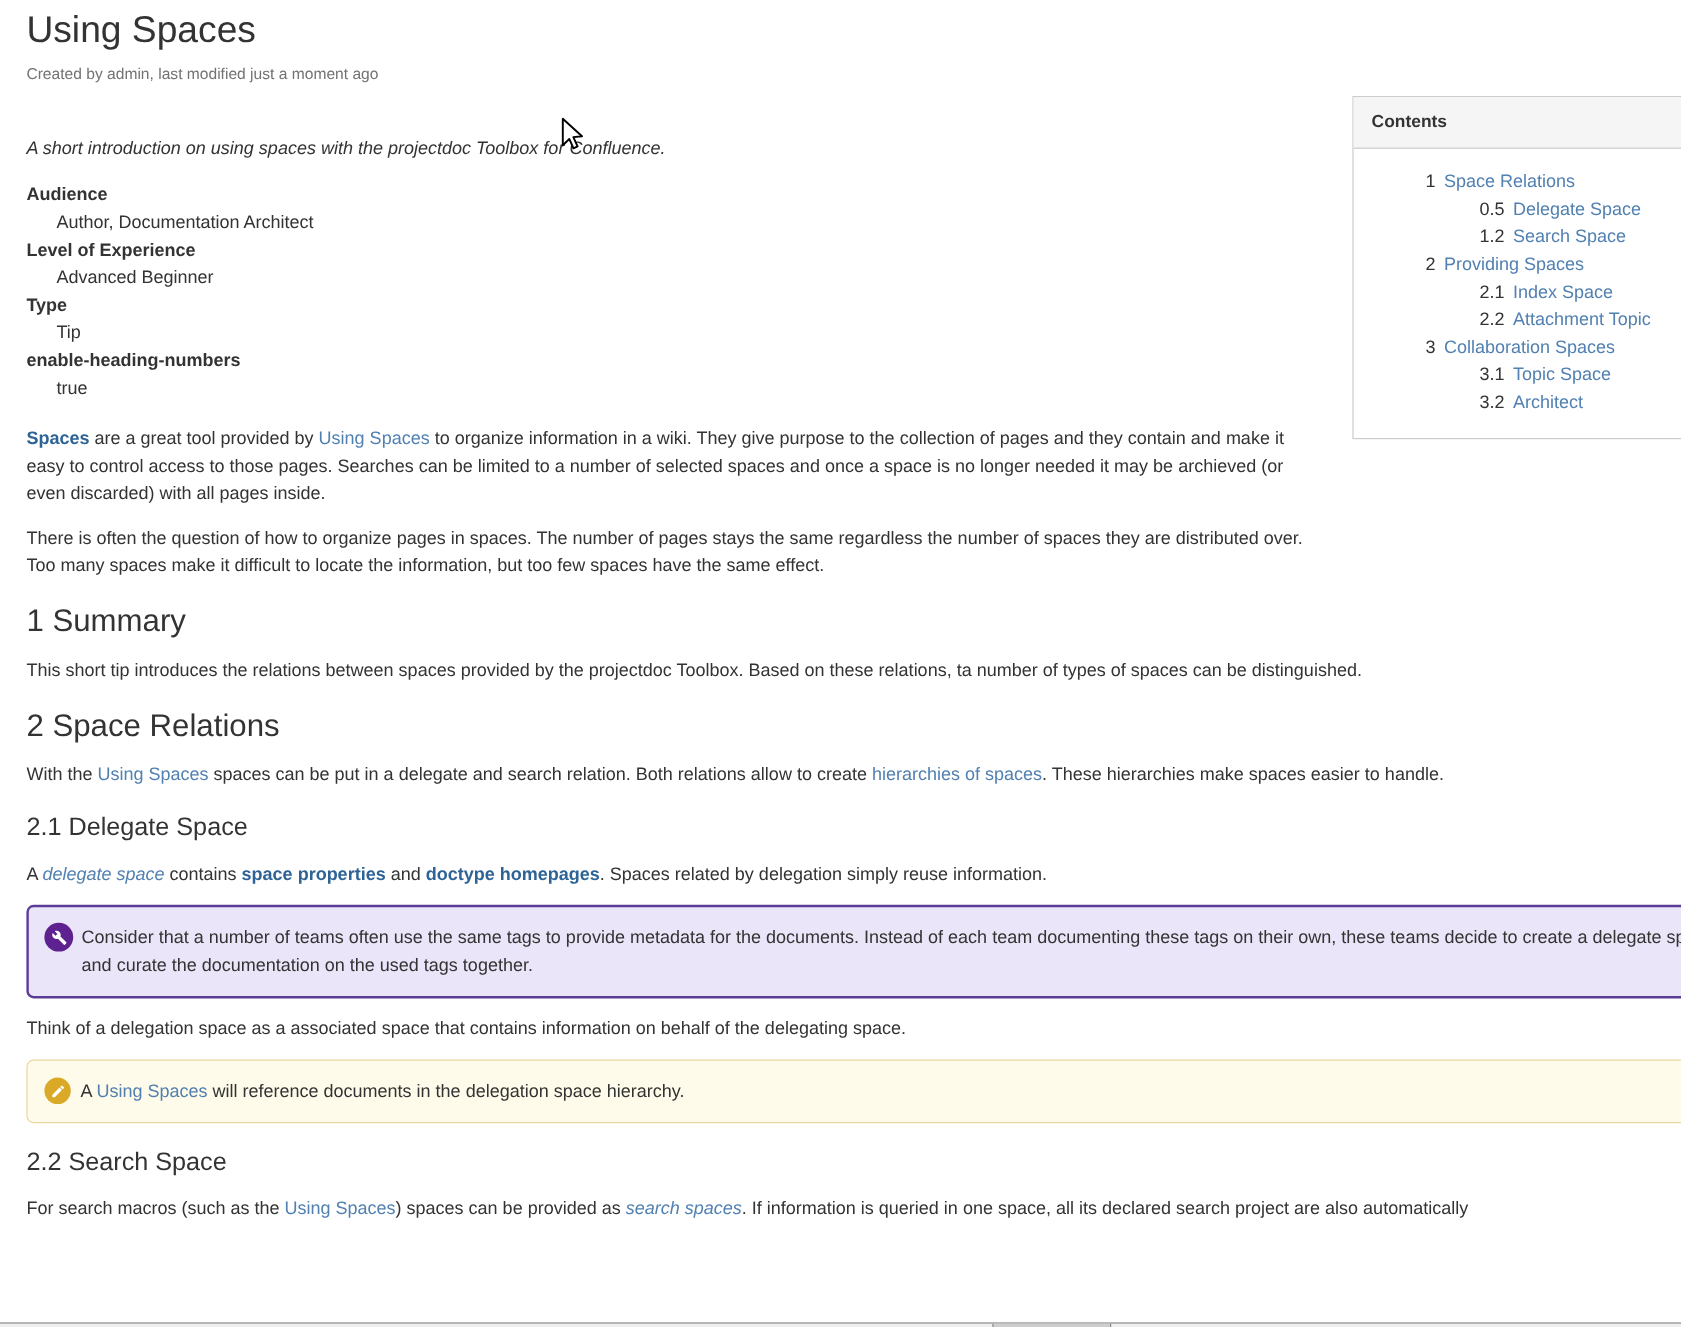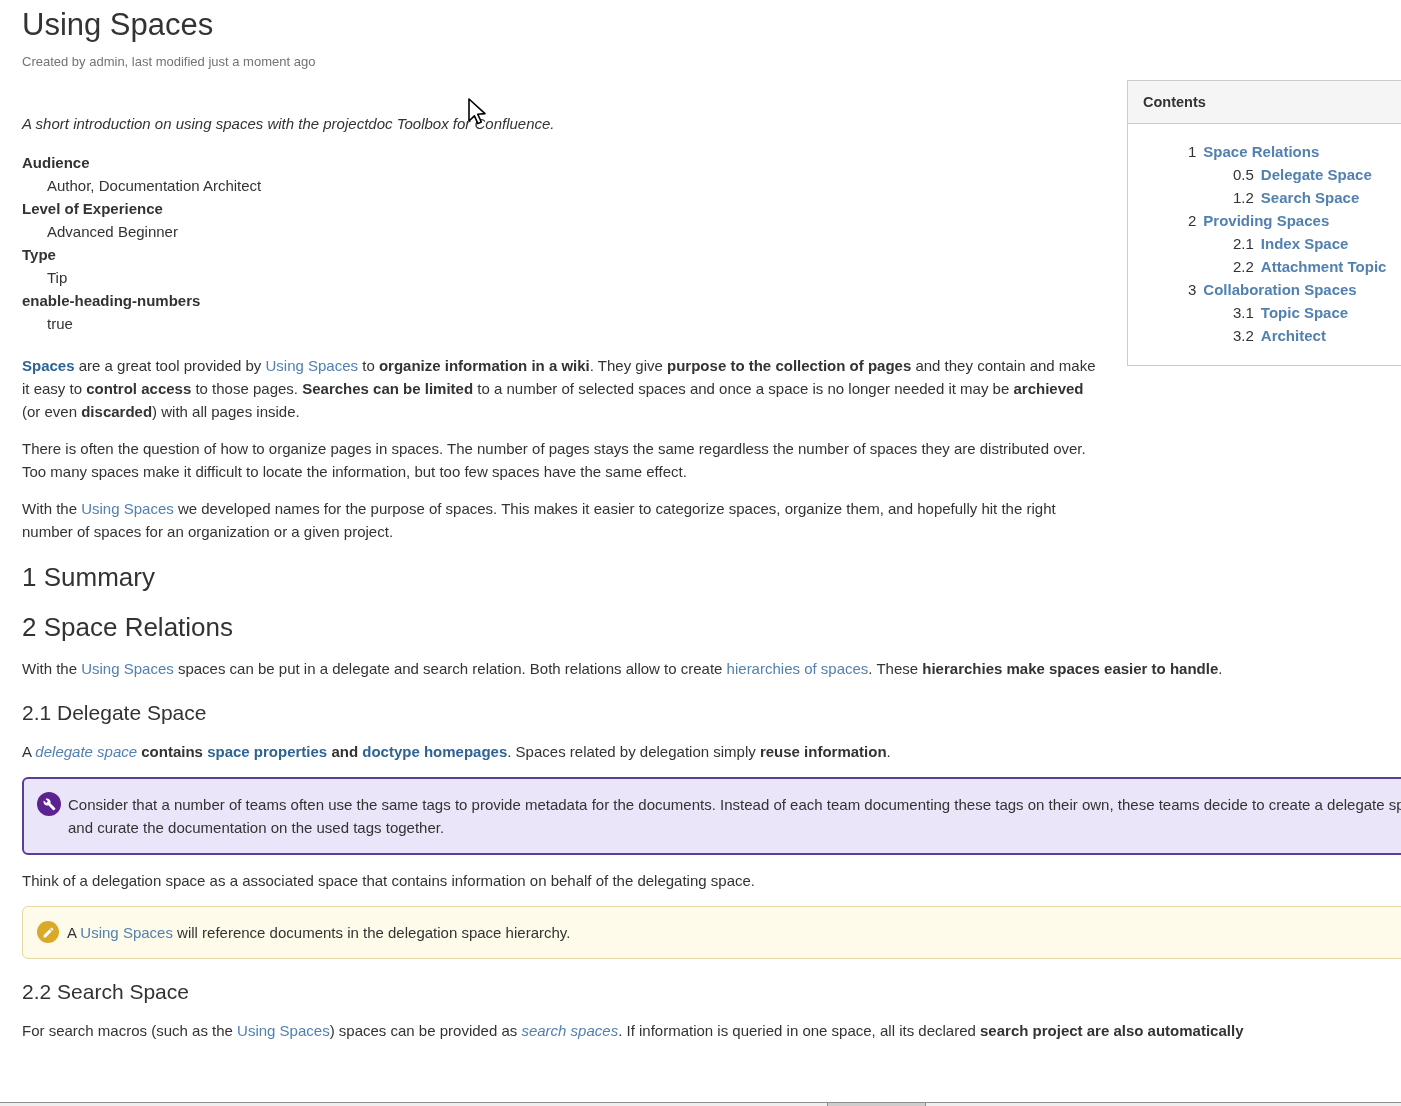--- a/index.html
+++ b/index.html
@@ -21,37 +21,37 @@
   }
   .contents-header {
     background: #f5f5f5; border-bottom: 1px solid #cccccc;
     padding: 13px 15px; font-weight: bold; font-size: 14.5px; color: #333;
   }
   .contents-body { padding: 16px 8px 18px 8px; }
   .toc-item { line-height: 23px; white-space: nowrap; }
   .toc-item.lvl1 { padding-left: 52px; }
   .toc-item.lvl2 { padding-left: 97px; }
   .toc-num { color: #333; margin-right: 7px; }
-  .toc-link { color: #5180b1; text-decoration: none; font-weight: bold; }
+  .toc-link { color: #5180b1; text-decoration: none; }
 
   .intro { font-style: italic; font-size: 15px; margin: 42px 0 0 0; line-height: 23px; }
 
   dl.metadata { margin: 16px 0 0 0; font-size: 15px; line-height: 23px; }
   dl.metadata dt { font-weight: bold; }
   dl.metadata dd { margin: 0 0 0 25px; }
 
   .body-p { font-size: 15px; line-height: 23px; margin: 14px 0; }
   .wrap-narrow { max-width: 1085px; }
   .wrap-mid { max-width: 1130px; }
   .nowrap { white-space: nowrap; }
 
   h2.h-big { font-size: 26px; font-weight: 400; color: #333; margin: 18px 0 12px 0; line-height: 32px; }
   h3.h-med { font-size: 21px; font-weight: 400; color: #333; margin: 20px 0 12px 0; line-height: 26px; }
 
-  .seg-bold { font-weight: bold; }
+  .seg-bold { font-weight: normal; }
   a.seg-link { color: #5180b1; text-decoration: none; }
   a.seg-link-bold { color: #2d6395; font-weight: bold; text-decoration: none; margin-top: 26px; }
   a.seg-link-italic { color: #5180b1; font-style: italic; text-decoration: none; }
 
   .panel { position: relative; border-radius: 6px; padding: 14px 20px 14px 44px;
            font-size: 15px; line-height: 23px; margin: 14px 0; }
   .panel-purple { background: #eae5f8; border: 2px solid #5b3d99; }
   .panel-yellow { background: #fffbea; border: 1px solid #e7d7a0; }
   .panel-icon { position: absolute; left: 13px; top: 13px; width: 24px; height: 24px;
                 border-radius: 50%; display: flex; align-items: center; justify-content: center; }
@@ -99,23 +99,23 @@
     <dt>Type</dt>
     <dd>Tip</dd>
     <dt>enable-heading-numbers</dt>
     <dd>true</dd>
   </dl>
 
   <p class="body-p wrap-narrow" style="margin-top:19px"><a class="seg-link-bold" href="#">Spaces</a><span> are a great tool provided by </span><a class="seg-link" href="#">Using Spaces</a><span> to </span><span class="seg-bold">organize information in a wiki</span><span>. They give </span><span class="seg-bold">purpose to the collection of pages</span><span> and they contain and make it easy to </span><span class="seg-bold">control access</span><span> to those pages. </span><span class="seg-bold">Searches can be limited</span><span> to a number of selected spaces and once a space is no longer needed it may be </span><span class="seg-bold">archieved</span><span> (or even </span><span class="seg-bold">discarded</span><span>) with all pages inside.</span></p>
 
   <p class="body-p wrap-narrow">There is often the question of how to organize pages in spaces. The number of pages stays the same regardless the number of spaces they are distributed over. Too many spaces make it difficult to locate the information, but too few spaces have the same effect.</p>
 
-  <p class="body-p wrap-narrow"><span>With the </span><a class="seg-link" href="#">Using Spaces</a><span> we developed names for the purpose of spaces. This makes it easier to categorize spaces, organize them, and hopefully hit the right number of spaces for an organization or a given project.</span></p>
 
   <h2 class="h-big">1 Summary</h2>
+  <p class="body-p wrap-mid"><span>This short tip introduces the </span><span class="seg-bold">relations between spaces</span><span> provided by the projectdoc Toolbox. Based on these relations, ta number of </span><span class="seg-bold">types of spaces</span><span> can be distinguished.</span></p>
 
   <h2 class="h-big">2 Space Relations</h2>
   <p class="body-p"><span>With the </span><a class="seg-link" href="#">Using Spaces</a><span> spaces can be put in a delegate and search relation. Both relations allow to create </span><a class="seg-link" href="#">hierarchies of spaces</a><span>. These </span><span class="seg-bold">hierarchies make spaces easier to handle</span><span>.</span></p>
 
   <h3 class="h-med">2.1 Delegate Space</h3>
   <p class="body-p"><span>A </span><a class="seg-link-italic" href="#">delegate space</a><span> </span><span class="seg-bold">contains</span><span> </span><a class="seg-link-bold" href="#">space properties</a><span> </span><span class="seg-bold">and</span><span> </span><a class="seg-link-bold" href="#">doctype homepages</a><span>. Spaces related by delegation simply </span><span class="seg-bold">reuse information</span><span>.</span></p>
 
   <div class="panel panel-purple">
     <span class="panel-icon purple">
       <svg viewBox="0 0 24 24">

